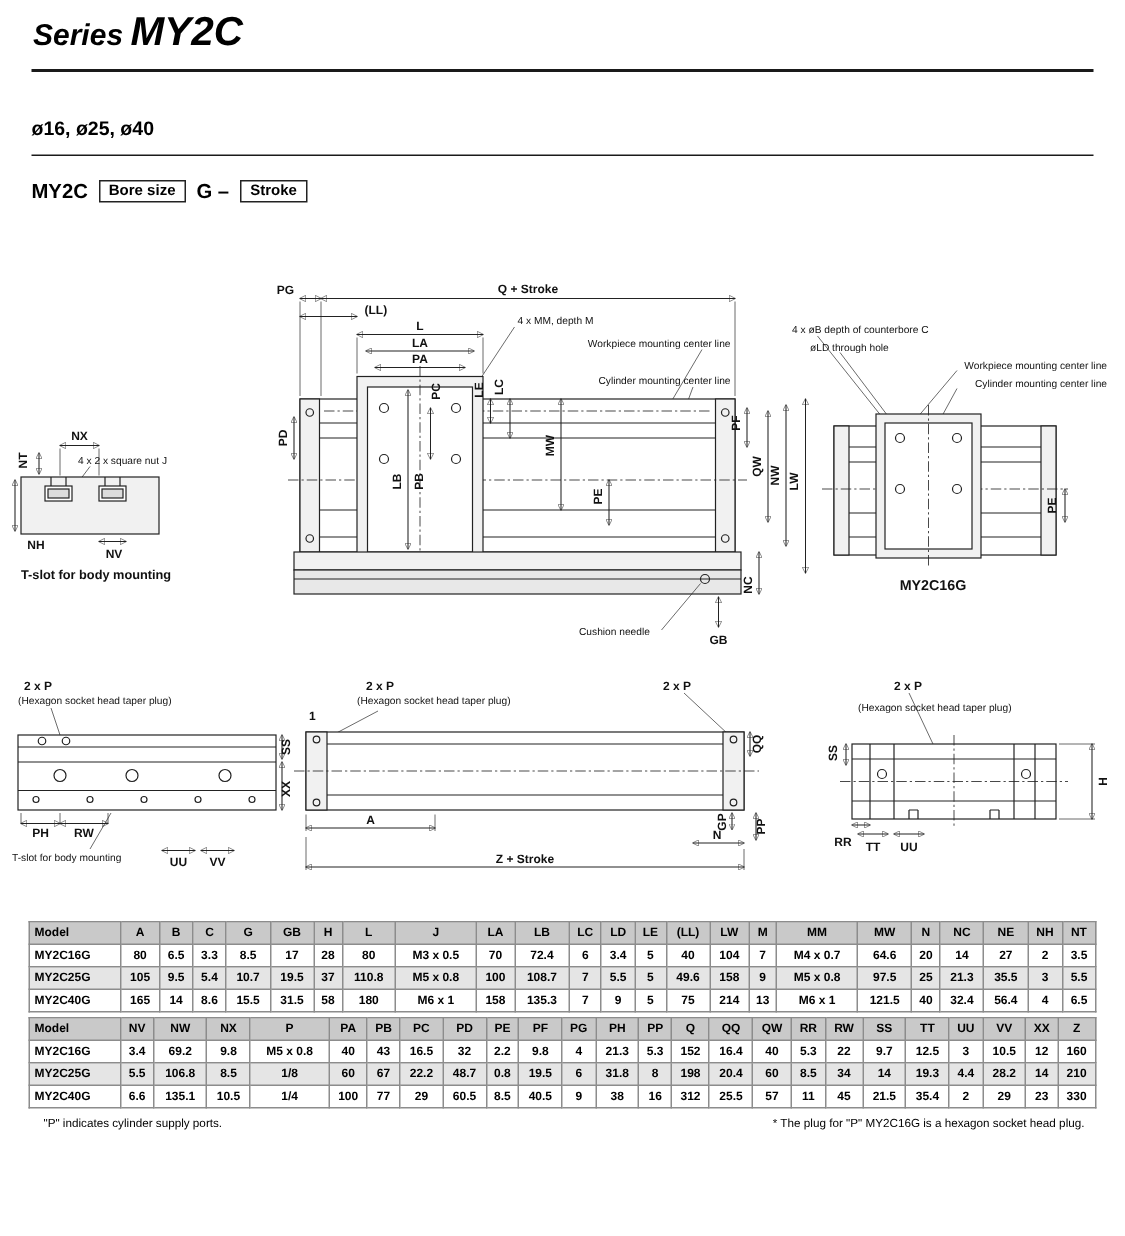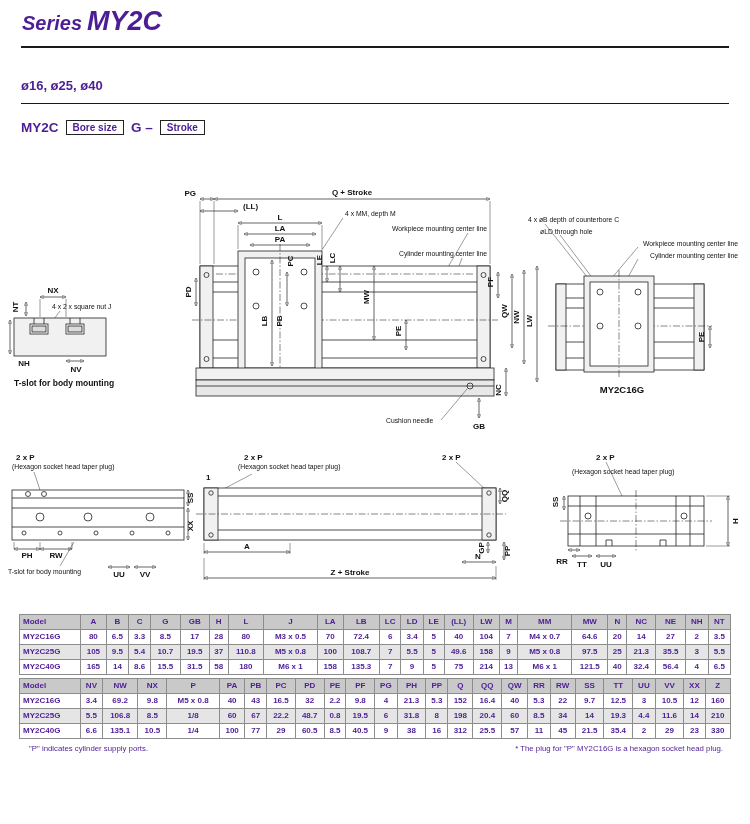--- a/index.html
+++ b/index.html
@@ -1,18 +1,18 @@
 <!DOCTYPE html>
 <html><head>
 <meta charset="utf-8">
 <style>
   html,body { margin:0; padding:0; background:#fff; }
   .page {
     position:relative; width:750px; height:824px; background:#fff;
-    font-family:"Liberation Sans", sans-serif; color:#4c1d95; overflow:hidden;
+    font-family:"Liberation Sans", sans-serif; color:#000000; overflow:hidden;
   }
   .title { position:absolute; left:22px; top:6px; font-style:italic; font-weight:bold; white-space:nowrap; }
   .title-series { font-size:20px; }
   .title-code { font-size:27px; margin-left:5px; }
   .rule1 { position:absolute; left:21px; top:46px; width:708px; height:2px; background:#1a1a1a; }
   .bore { position:absolute; left:21px; top:78px; font-size:13px; font-weight:bold; }
   .rule2 { position:absolute; left:21px; top:103px; width:708px; height:1px; background:#1a1a1a; }
   .model-line { position:absolute; left:21px; top:120px; display:flex; align-items:center; gap:7px; font-weight:bold; font-size:13.5px; }
   .model-box { border:1.5px solid #222; padding:1px 6px; font-size:10px; font-weight:bold; }
   .drw { position:absolute; left:0; }
@@ -506,21 +506,21 @@
             <td>31.8</td>
             <td>8</td>
             <td>198</td>
             <td>20.4</td>
             <td>60</td>
             <td>8.5</td>
             <td>34</td>
             <td>14</td>
             <td>19.3</td>
             <td>4.4</td>
-            <td>11.6</td>
+            <td>28.2</td>
             <td>14</td>
             <td>210</td>
           </tr>
           <tr>
             <td class="model">MY2C40G</td>
             <td>6.6</td>
             <td>135.1</td>
             <td>10.5</td>
             <td>1/4</td>
             <td>100</td>

